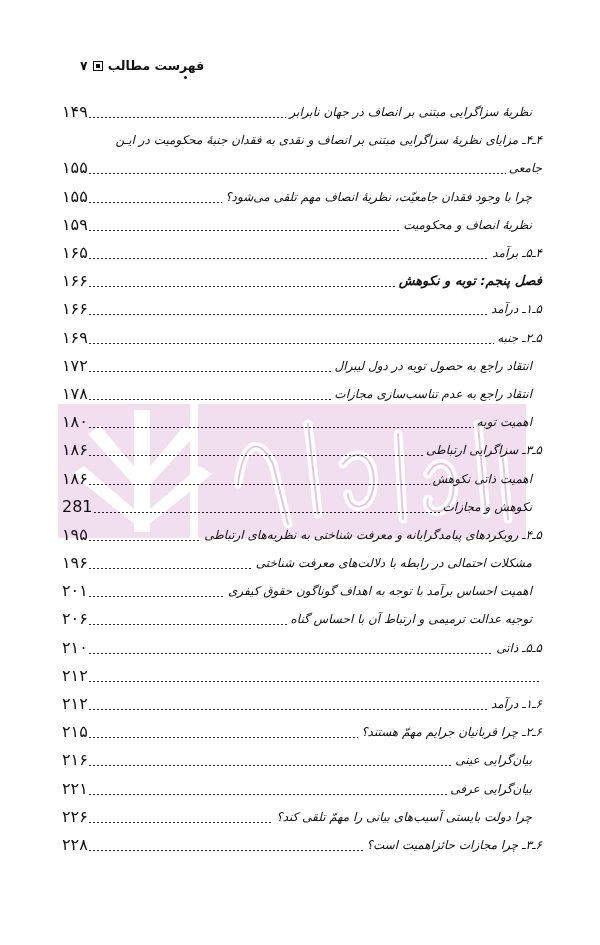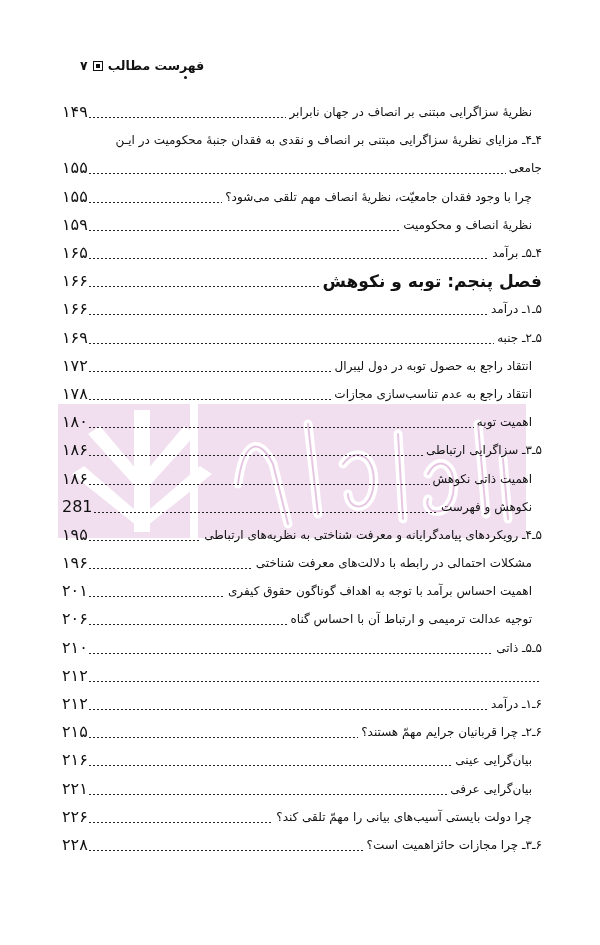--- a/index.html
+++ b/index.html
@@ -26,24 +26,24 @@
     background: #f1dff0; overflow: hidden; z-index: 0;
   }
   .watermark svg { position: absolute; left: 0; top: 0; }
   .toc {
     position: absolute; left: 62px; top: 98px; width: 480px; z-index: 1;
   }
   .row {
     position: relative; height: 28.2px; display: flex; direction: rtl; align-items: center;
     font-size: 12px; line-height: 28px; white-space: nowrap;
   }
-  .row .title { flex: 0 0 auto; }
+  .row .title { flex: 0 0 auto; font-style: italic; }
   .row.indent { padding-right: 10px; }
   .row.main { padding-right: 0; }
-  .row.chapter .title { font-weight: bold; font-size: 17px; }
+  .row.chapter .title { font-weight: bold; font-size: 13px; }
   .row .leader {
     flex: 1 1 auto; overflow: hidden; margin: 0 3px 0 0; height: 14px; align-self: center;
     background-image: radial-gradient(circle, #222 0.8px, transparent 0.9px);
     background-size: 4px 3px; background-repeat: repeat-x; background-position: left bottom;
   }
   .row .page { flex: 0 0 auto; direction: rtl; font-size: 16px; }
 </style>
 </head>
 <body>
 
@@ -152,21 +152,21 @@
     <span class="title">۵ـ۳ـ سزاگرایی ارتباطی</span>
     <span class="leader"></span>
     <span class="page">۱۸۶</span>
   </div>
   <div class="row indent">
     <span class="title">اهمیت ذاتی نکوهش</span>
     <span class="leader"></span>
     <span class="page">۱۸۶</span>
   </div>
   <div class="row indent">
-    <span class="title">نکوهش و فهرست</span>
+    <span class="title">نکوهش و مجازات</span>
     <span class="leader"></span>
     <span class="page">281</span>
   </div>
   <div class="row main">
     <span class="title">۵ـ۴ـ رویکردهای پیامدگرایانه و معرفت شناختی به نظریه‌های ارتباطی</span>
     <span class="leader"></span>
     <span class="page">۱۹۵</span>
   </div>
   <div class="row indent">
     <span class="title">مشکلات احتمالی در رابطه با دلالت‌های معرفت شناختی</span>

